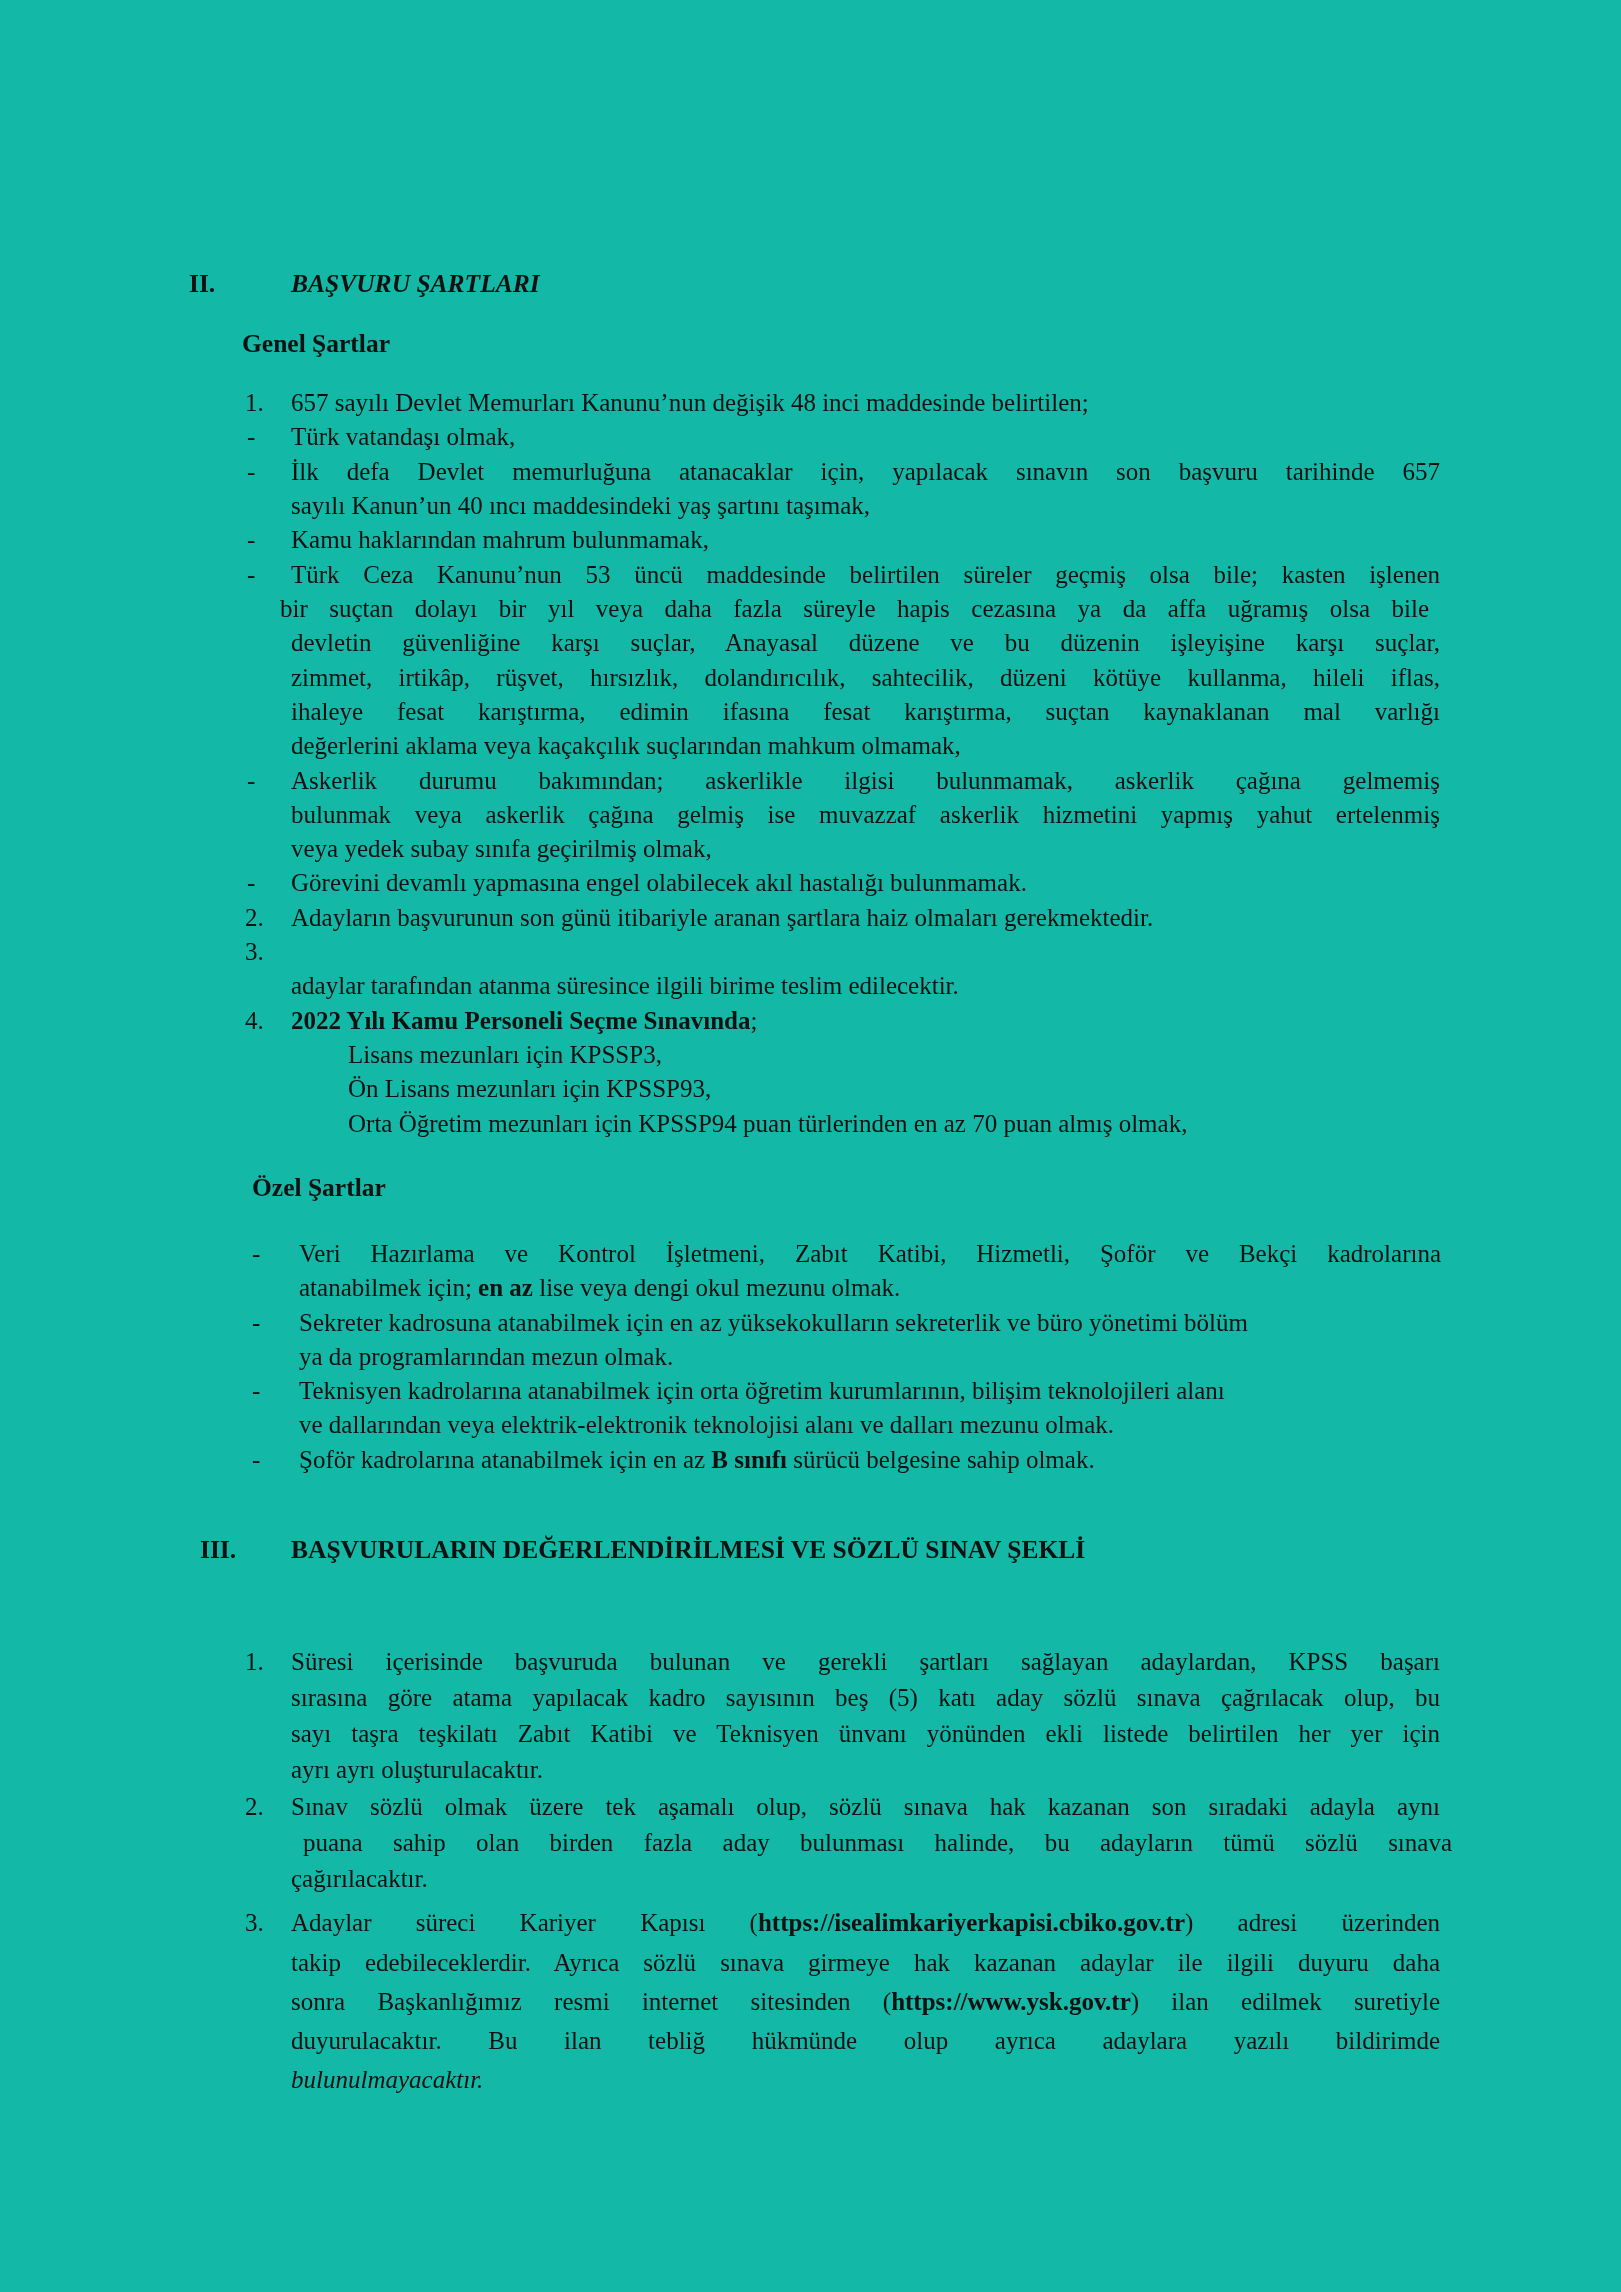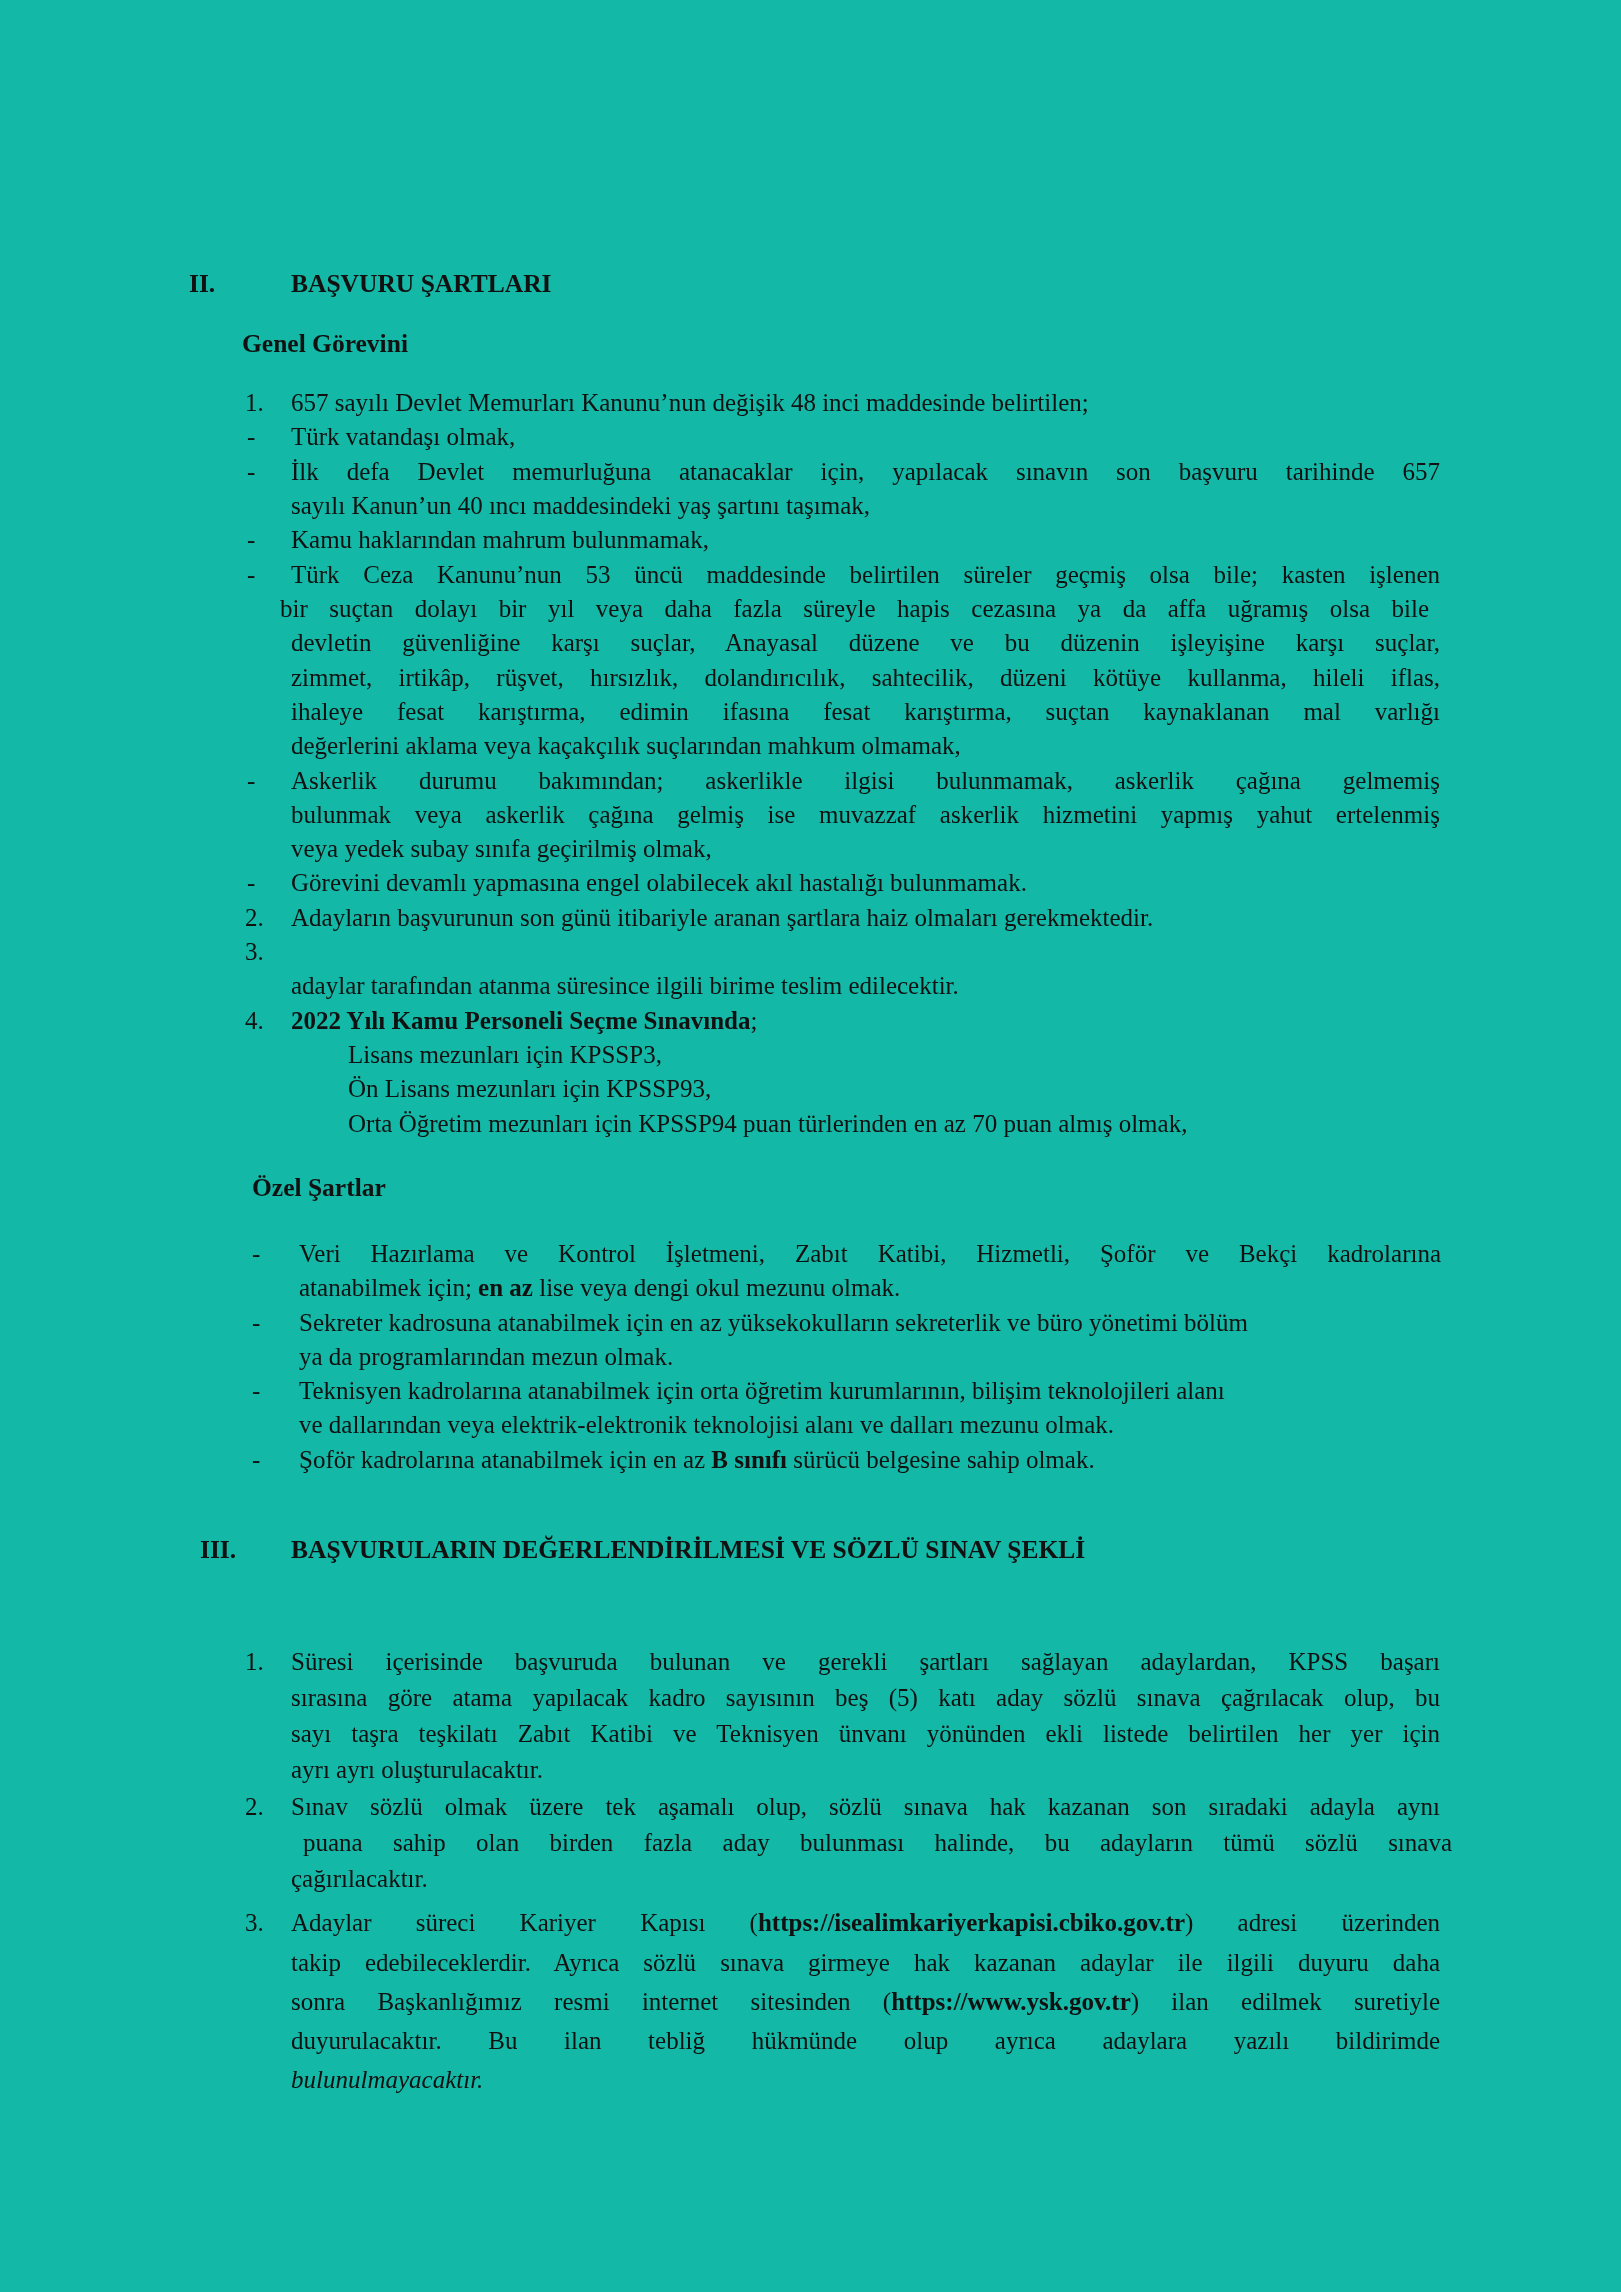--- a/index.html
+++ b/index.html
@@ -10,23 +10,23 @@
   .b { font-weight: bold; }
   .just { text-align: justify; text-align-last: justify; white-space: normal; }
   .h { font-weight: bold; font-size: 25.5px; }
 </style>
 </head>
 <body>
 
 <div class="page">
 
   <div class="ln h" style="left:189px; top:267px;">II.</div>
-  <div class="ln h" style="left:291px; top:267px;">BAŞVURU ŞARTLARI</div>
+  <div class="ln h" style="left:291px; top:267px;font-style:italic;">BAŞVURU ŞARTLARI</div>
 
-  <div class="ln h" style="left:242px; top:327px;">Genel Görevini</div>
+  <div class="ln h" style="left:242px; top:327px;">Genel Şartlar</div>
 
   <div class="ln" style="left:245px; top:386px;">1.</div>
   <div class="ln" style="left:291px; top:386px;">657 sayılı Devlet Memurları Kanunu’nun değişik 48 inci maddesinde belirtilen;</div>
 
   <div class="ln" style="left:247px; top:420px;">-</div>
   <div class="ln" style="left:291px; top:420px;">Türk vatandaşı olmak,</div>
 
   <div class="ln" style="left:247px; top:455px;">-</div>
   <div class="ln just" style="left:291px; top:455px; width:1149px;">İlk defa Devlet memurluğuna atanacaklar için, yapılacak sınavın son başvuru tarihinde 657</div>
   <div class="ln" style="left:291px; top:489px;">sayılı Kanun’un 40 ıncı maddesindeki yaş şartını taşımak,</div>

